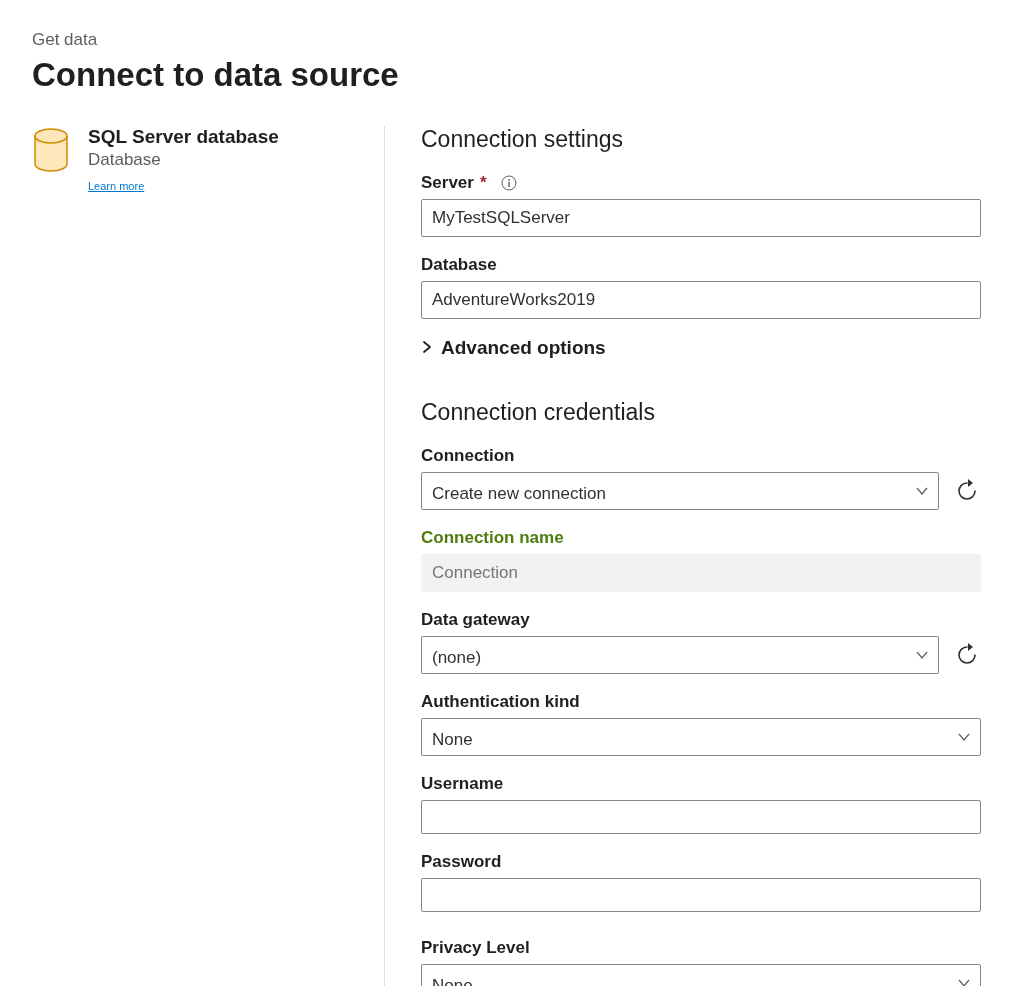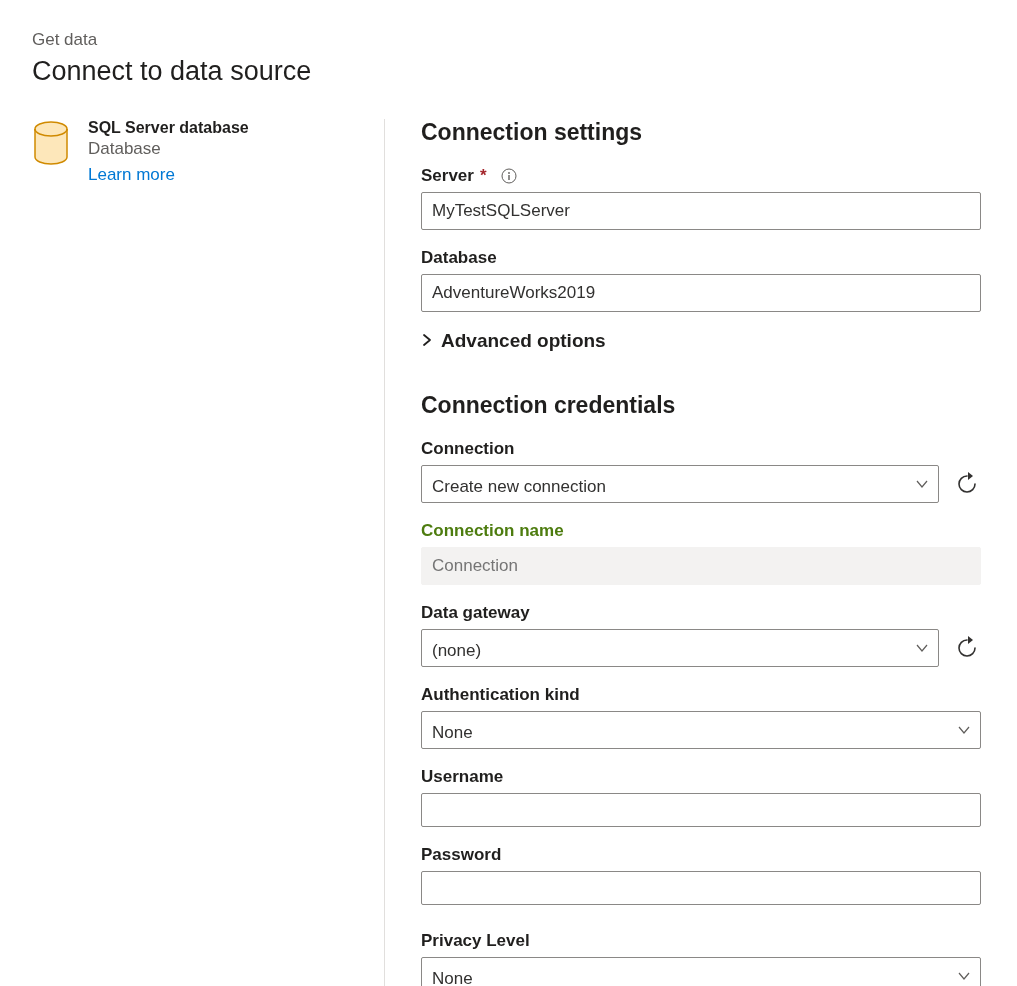--- a/index.html
+++ b/index.html
@@ -18,22 +18,22 @@
     .header-section {
       margin-bottom: 32px;
     }
     .breadcrumb {
       font-size: 17px;
       color: #605E5C;
       margin-bottom: 6px;
       font-weight: 400;
     }
     .page-title {
-      font-size: 27px;
-      font-weight: 400;
+      font-size: 33px;
+      font-weight: 700;
       color: #201F1E;
     }
     .content-wrap {
       display: flex;
       position: relative;
     }
     .left-panel {
       width: 352px;
       flex-shrink: 0;
       padding-right: 28px;
@@ -56,39 +56,40 @@
     }
     .db-icon-wrap {
       width: 38px;
       flex-shrink: 0;
       padding-top: 2px;
     }
     .source-meta {
       flex: 1;
     }
     .source-name {
-      font-size: 16px;
+      font-size: 19px;
       font-weight: 600;
       color: #201F1E;
       margin-bottom: 2px;
     }
     .source-sub {
       font-size: 17px;
       color: #605E5C;
       font-weight: 400;
       margin-bottom: 6px;
     }
     .learn-link {
-      font-size: 17px;
+      font-size: 11px;
       color: #0078D4;
+      text-decoration: underline;
       cursor: pointer;
     }
     .section-title {
       font-size: 23px;
-      font-weight: 700;
+      font-weight: 400;
       color: #201F1E;
       margin-bottom: 20px;
     }
     .section-title.gap-top {
       margin-top: 40px;
     }
     .field {
       margin-bottom: 18px;
     }
     .field-label {

